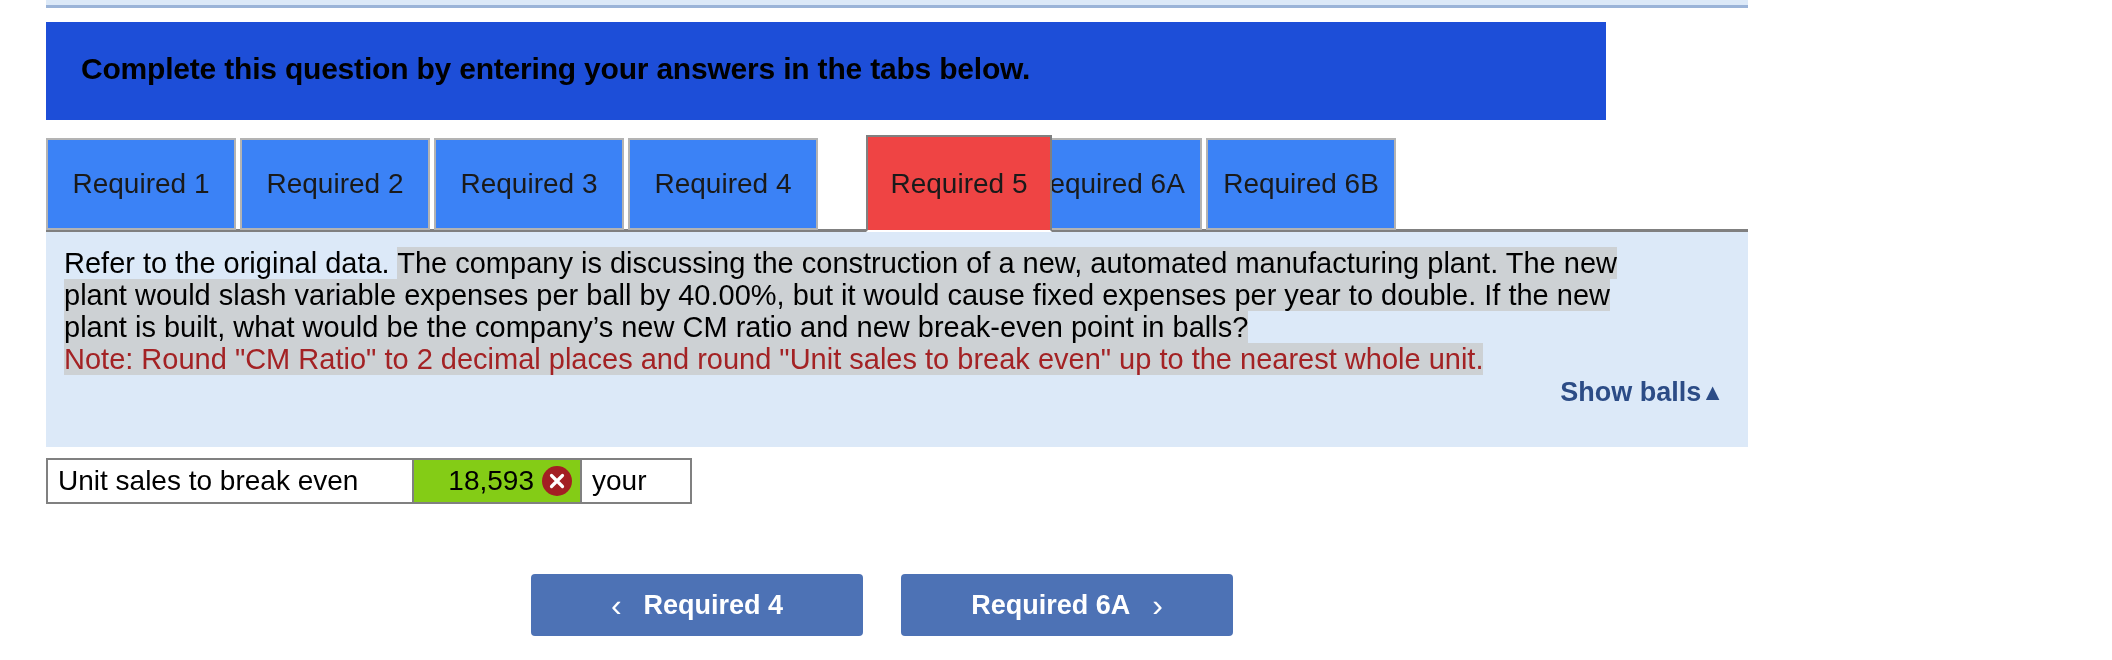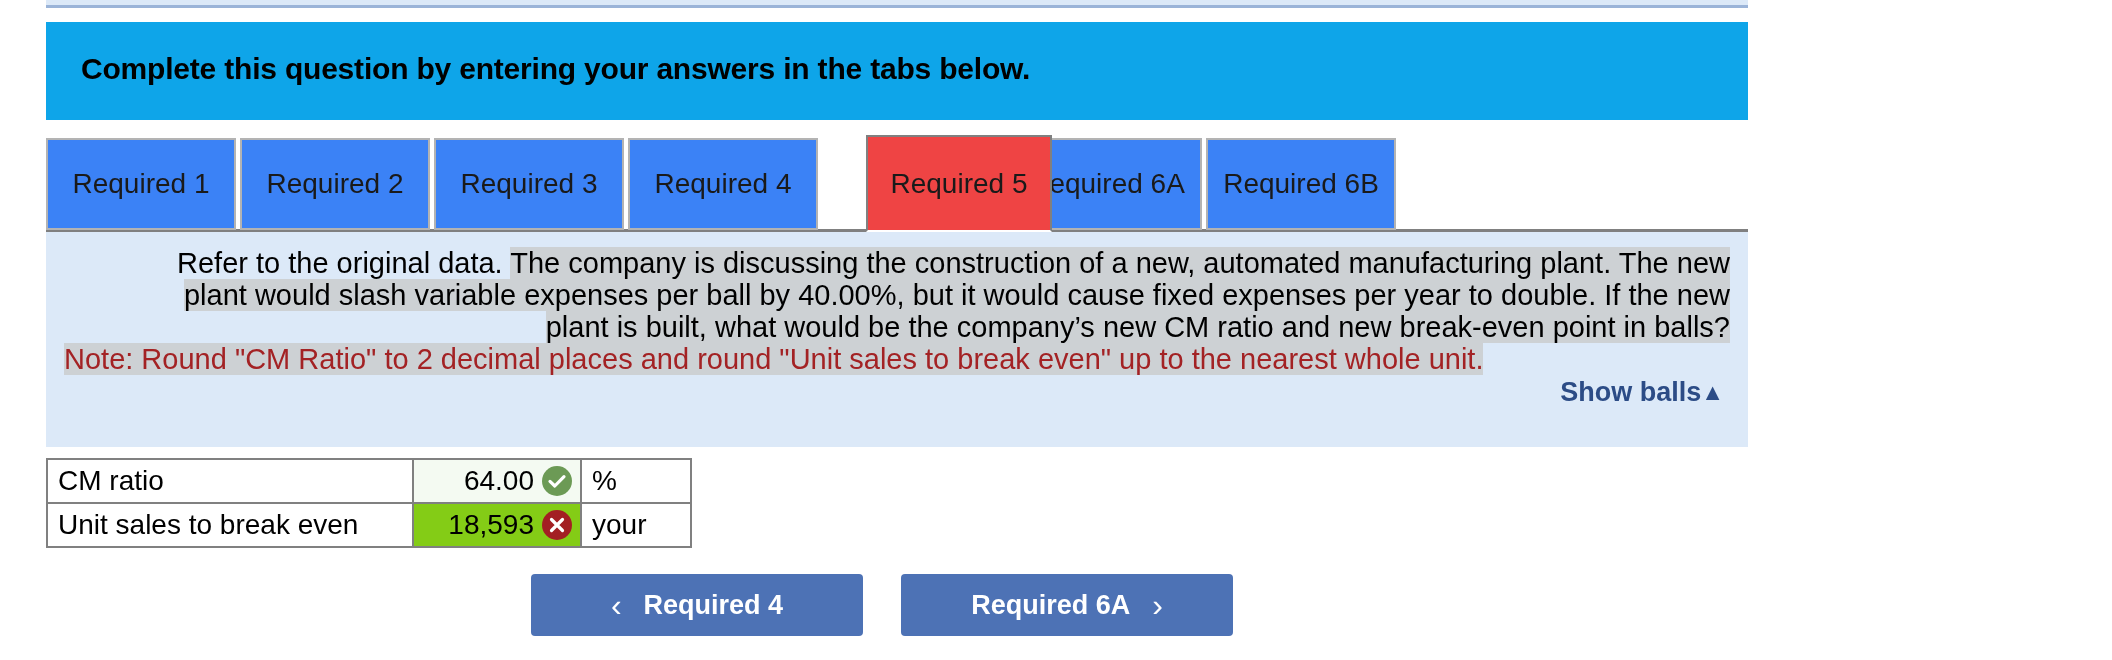--- a/index.html
+++ b/index.html
@@ -25,23 +25,23 @@
     background: #dce9f8;
     border-bottom: 3px solid #9bb4d8;
     box-sizing: border-box;
   }
 
   
   .instruction-banner {
     position: absolute;
     left: 46px;
     top: 22px;
-    width: 1702px;
+    width: 1560px;
     height: 98px;
-    background: #0ea5e9;
+    background: #1d4ed8;
     box-sizing: border-box;
   }
   .instruction-text {
     position: absolute;
     left: 35px;
     top: 30px;
     font-size: 30px;
     font-weight: bold;
     color: #000000;
     letter-spacing: -0.2px;
@@ -103,21 +103,20 @@
     position: absolute;
     left: 18px;
     top: 15px;
     width: 1666px;
   }
   .q-line {
     font-size: 29px;
     line-height: 32px;
     color: #000000;
     white-space: nowrap;
-    text-align: right;
   }
   .q-line .hl {
     background: #cdd1d4;
   }
   .q-line .plain {
     background: transparent;
   }
   .q-note {
     font-size: 29px;
     line-height: 32px;
@@ -249,34 +248,20 @@
     <div class="q-line"><span class="plain">Refer to the original data. </span><span class="hl">The company is discussing the construction of a new, automated manufacturing plant. The new</span></div>
     <div class="q-line"><span class="hl">plant would slash variable expenses per ball by 40.00%, but it would cause fixed expenses per year to double. If the new</span></div>
     <div class="q-line"><span class="hl">plant is built, what would be the company’s new CM ratio and new break-even point in balls?</span></div>
     <div class="q-note"><span class="hl">Note: Round "CM Ratio" to 2 decimal places and round "Unit sales to break even" up to the nearest whole unit.</span></div>
   </div>
   <div class="show-less"><span>Show balls</span><span class="caret">▲</span></div>
 </div>
 
 <table class="answer-table">
   <tbody>
-    <tr>
-      <td class="lbl">CM ratio</td>
-      <td class="val ok">
-        <div class="val-inner">
-          <span>64.00</span>
-          <span class="mark ok">
-            <svg width="30" height="30" viewBox="0 0 30 30" aria-hidden="true">
-              <path d="M8 15.4 L12.8 20 L22 10.6" fill="none" stroke="#ffffff" stroke-width="3.2" stroke-linecap="round" stroke-linejoin="round"></path>
-            </svg>
-          </span>
-        </div>
-      </td>
-      <td class="unit">%</td>
-    </tr>
     <tr>
       <td class="lbl">Unit sales to break even</td>
       <td class="val bad">
         <div class="val-inner">
           <span>18,593</span>
           <span class="mark bad">
             <svg width="30" height="30" viewBox="0 0 30 30" aria-hidden="true">
               <path d="M9.5 9.5 L20.5 20.5 M20.5 9.5 L9.5 20.5" fill="none" stroke="#ffffff" stroke-width="3.2" stroke-linecap="round"></path>
             </svg>
           </span>

